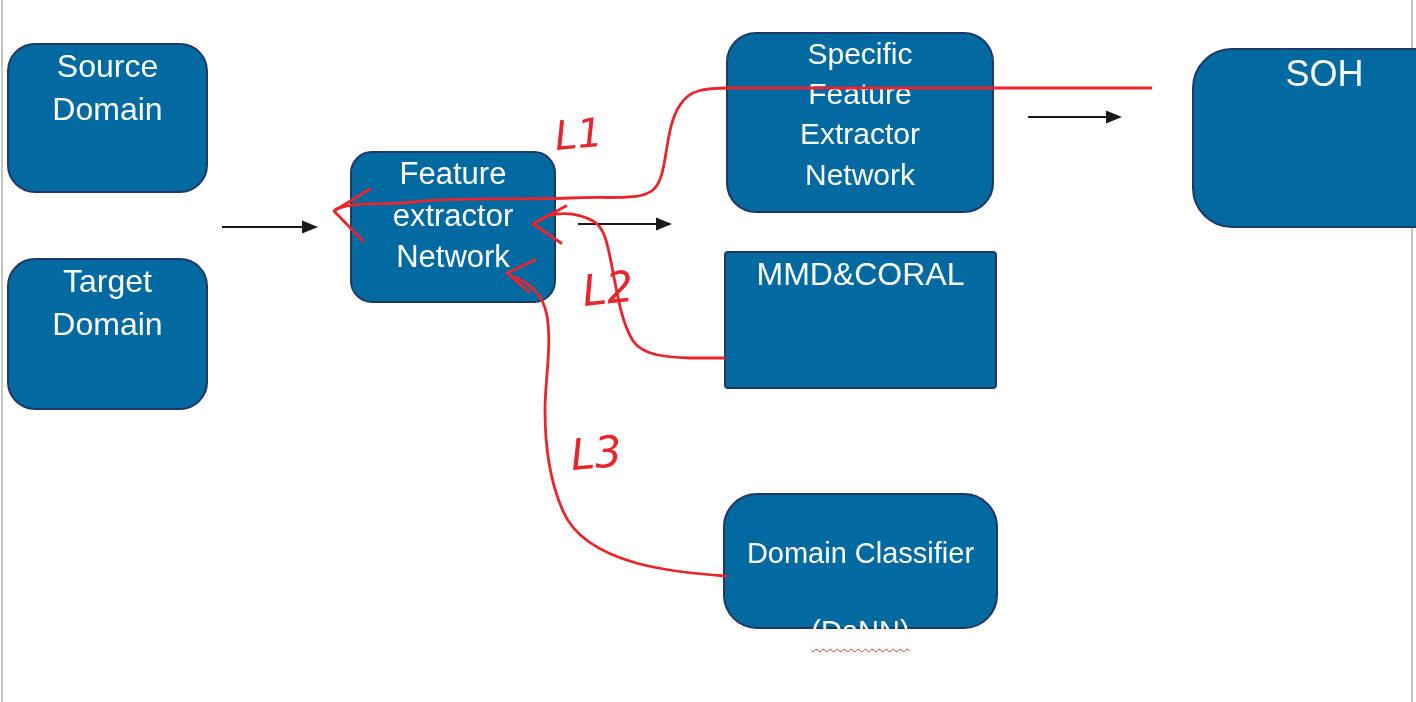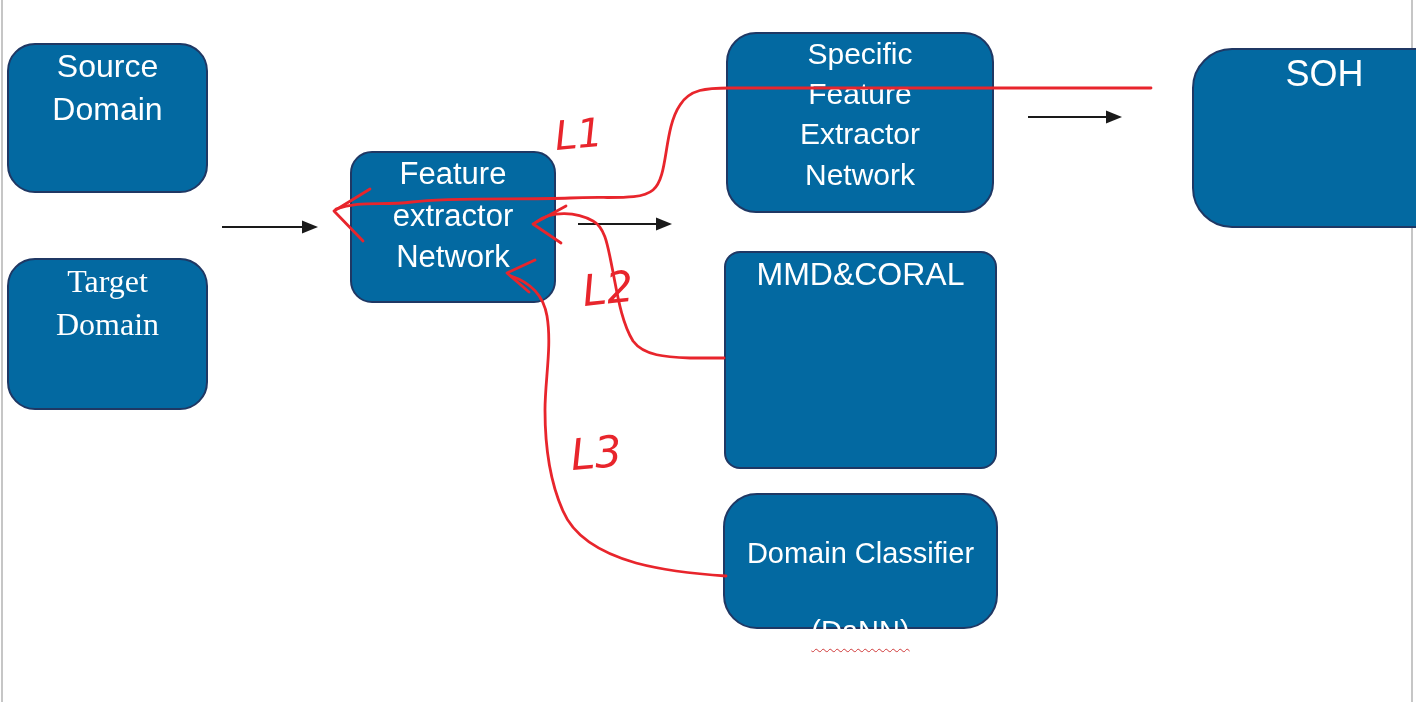--- a/index.html
+++ b/index.html
@@ -19,25 +19,25 @@
     background:#0369a1;
     border:2px solid #1f3864;
     color:#ffffff;
     display:flex;align-items:flex-start;justify-content:center;
     text-align:center;
     box-sizing:border-box;
   }
   .node .lbl{white-space:pre-line;line-height:1.34;}
 
   #node-source-domain   {left:7px;  top:43px;  width:201px; height:150px; border-radius:28px; font-size:32px;}
-  #node-target-domain   {left:7px;  top:258px; width:201px; height:152px; border-radius:28px; font-size:32px;font-family:Liberation Serif, serif;}
+  #node-target-domain   {left:7px;  top:258px; width:201px; height:152px; border-radius:28px; font-size:32px;}
   #node-feature-extractor{left:350px;top:151px; width:206px; height:152px; border-radius:22px; font-size:31px;}
   #node-specific-extractor{left:726px;top:32px; width:268px; height:181px; border-radius:30px; font-size:30px;}
   #node-soh             {left:1145px;top:48px; width:265px; height:180px; border-radius:40px; font-size:36px;margin-left:47px;}
-  #node-mmd-coral       {left:724px; top:251px;width:273px; height:218px; border-radius:16px; font-size:32px;}
+  #node-mmd-coral       {left:724px; top:251px;width:273px; height:138px; border-radius:4px; font-size:32px;}
   #node-domain-classifier{left:723px;top:493px;width:275px; height:136px; border-radius:34px; font-size:29px;}
 
   #node-domain-classifier .dc-line2{
     display:inline-block;
     text-underline-offset:4px;
     text-decoration-thickness:1.5px;
   }
   #node-domain-classifier .dc-line2 .wavy{
     text-decoration:underline wavy #d03a3a;
     text-decoration-thickness:1px;

